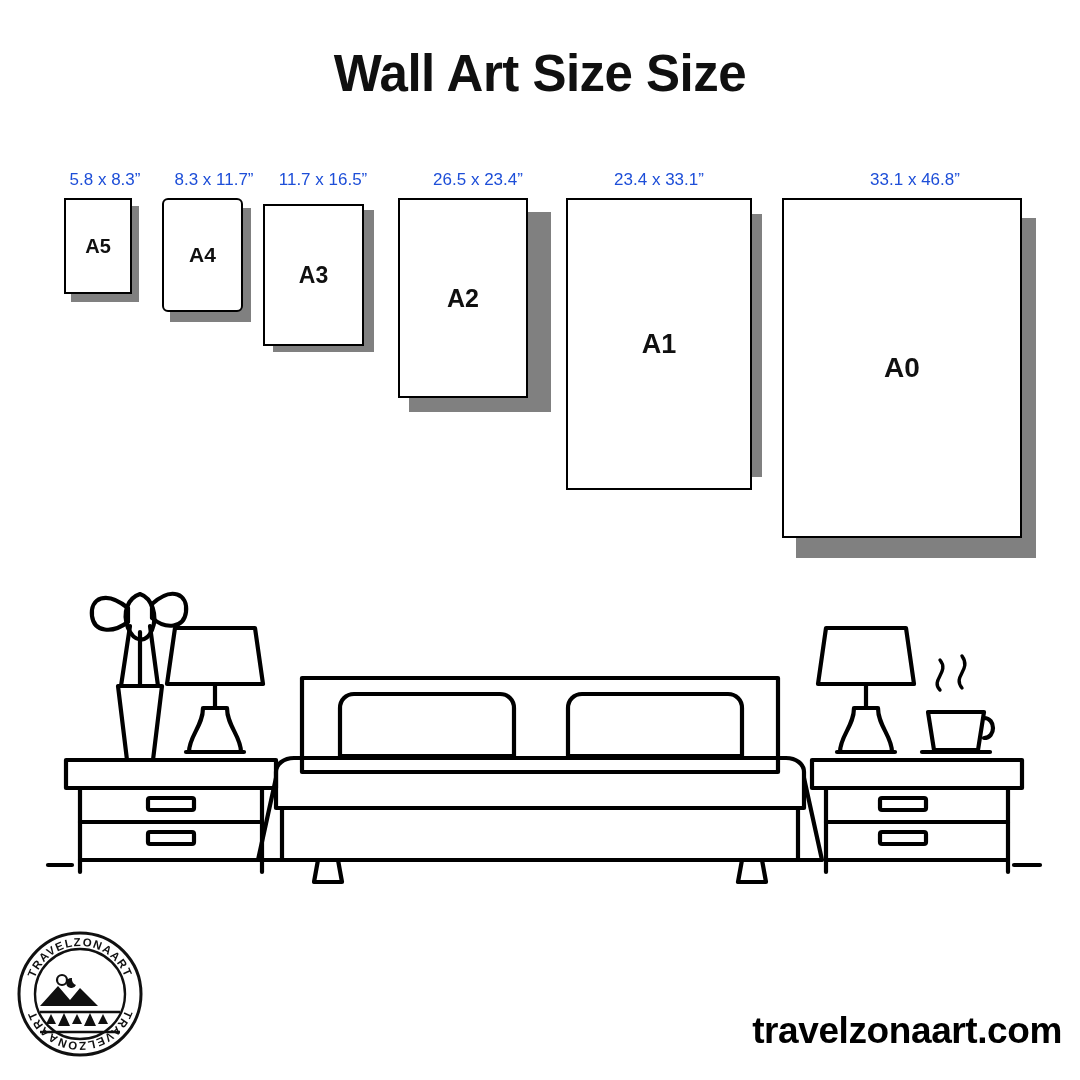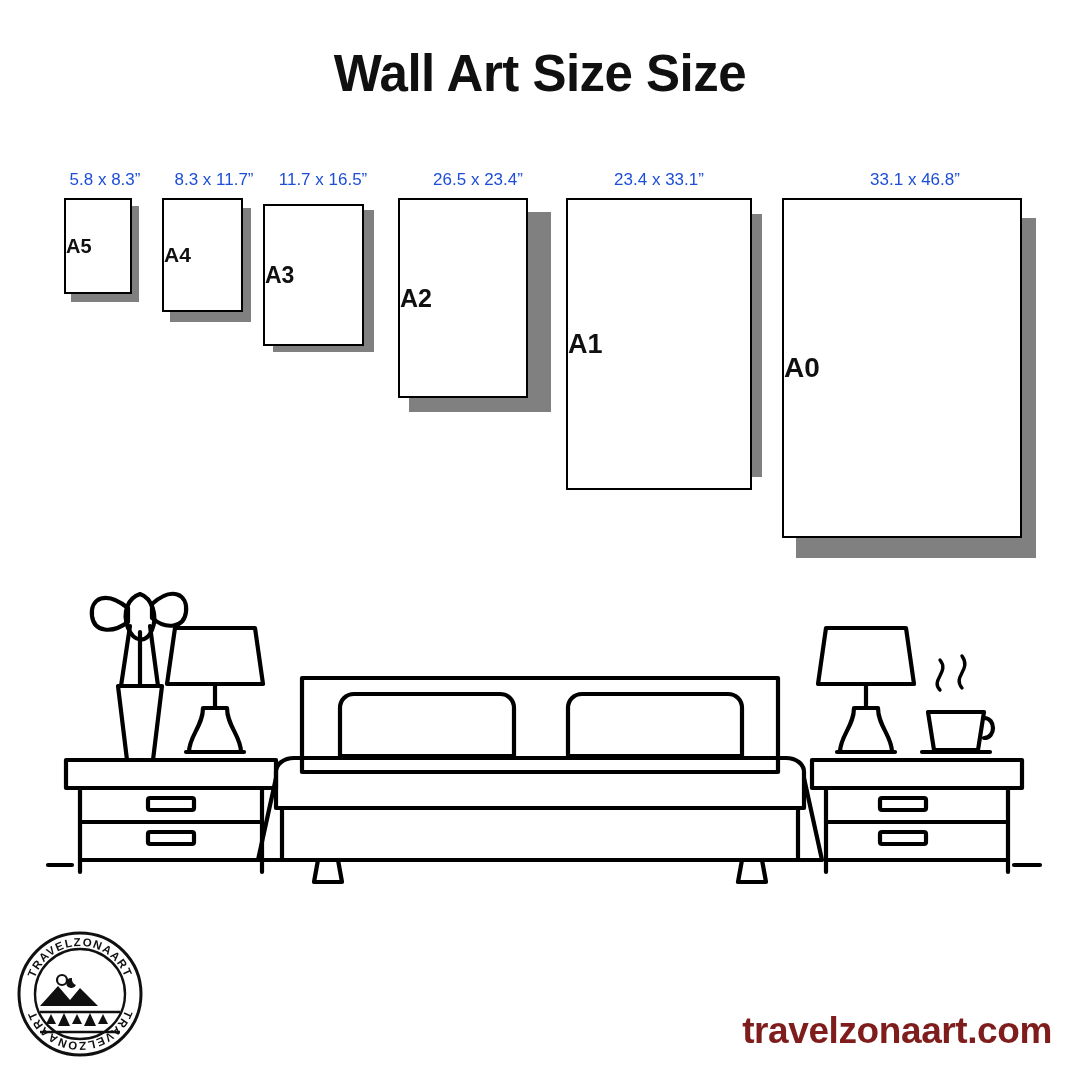--- a/index.html
+++ b/index.html
@@ -59,21 +59,21 @@
     position: absolute;
     background: #808080;
   }
 
   .frame-box {
     position: absolute;
     background: #ffffff;
     border: 2.5px solid #000000;
     display: flex;
     align-items: center;
-    justify-content: flex-start;
+    justify-content: center;
   }
 
   .frame-name {
     font-size: 22px;
     font-weight: bold;
     color: #101010;
   }
 
   
   .furniture {
@@ -89,25 +89,25 @@
     position: absolute;
     left: 14px;
     top: 928px;
     width: 132px;
     height: 132px;
   }
 
   
   .website {
     position: absolute;
-    right: 28px;
+    right: 18px;
     bottom: 28px;
     font-size: 37px;
     font-weight: bold;
-    color: #7f1d1d;
+    color: #000000;
     letter-spacing: -0.4px;
   }
 </style>
 </head>
 <body>
 
 <div class="page">
 
   <div class="title">Wall Art Size Size</div>
 
@@ -117,21 +117,21 @@
       <div class="frame-label" style="left:0px; top:0px; width:100px;">5.8 x 8.3”</div>
       <div class="frame-shadow" style="left:16px; top:36px; width:68px; height:96px;"></div>
       <div class="frame-box" style="left:9px; top:28px; width:68px; height:96px;">
         <span class="frame-name" style="font-size:20px;">A5</span>
       </div>
     </div>
 
     <div class="frame-group" style="left:155px; top:0px; width:118px; height:185px;">
       <div class="frame-label" style="left:0px; top:0px; width:118px;">8.3 x 11.7”</div>
       <div class="frame-shadow" style="left:15px; top:38px; width:81px; height:114px;"></div>
-      <div class="frame-box" style="left:7px; top:28px; width:81px; height:114px;">
+      <div class="frame-box" style="left:7px; top:28px; width:81px; height:114px;border-radius:6px;">
         <span class="frame-name" style="font-size:21px;">A4</span>
       </div>
     </div>
 
     <div class="frame-group" style="left:258px; top:0px; width:140px; height:215px;">
       <div class="frame-label" style="left:0px; top:0px; width:130px;">11.7 x 16.5”</div>
       <div class="frame-shadow" style="left:15px; top:40px; width:101px; height:142px;"></div>
       <div class="frame-box" style="left:5px; top:28px; width:101px; height:142px;margin-top:6px;">
         <span class="frame-name" style="font-size:23px;">A3</span>
       </div>

